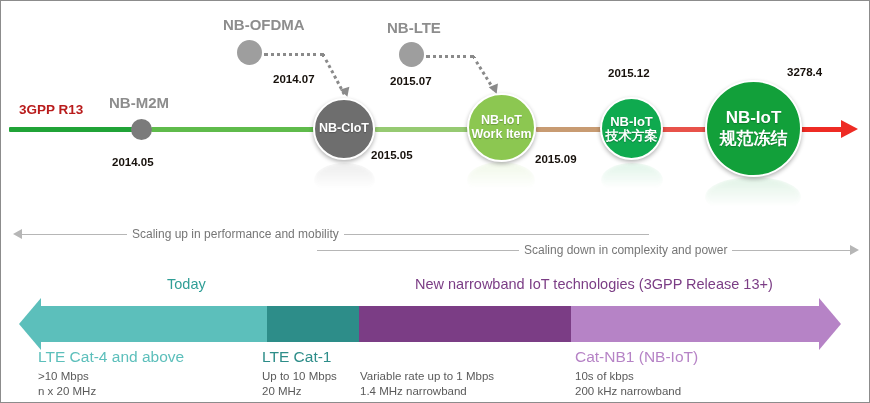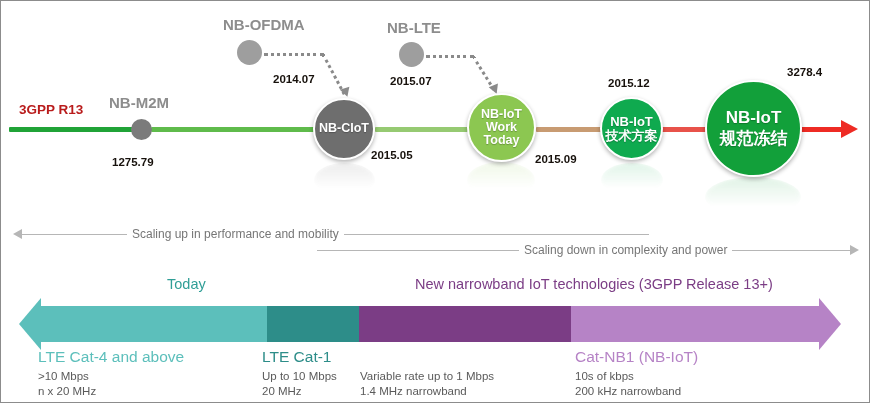--- a/index.html
+++ b/index.html
@@ -105,21 +105,21 @@
     <div class="tl-seg" style="left:374px; top:126px; width:93px;  background:#96ca72;"></div>
     <div class="tl-seg" style="left:535px; top:126px; width:66px;  background:#c89b72;"></div>
     <div class="tl-seg" style="left:660px; top:126px; width:45px;  background:#e8524a;"></div>
     <div class="tl-seg" style="left:800px; top:126px; width:42px;  background:#ee2b24;"></div>
     <div class="tl-arrowhead" style="left:840px;top:119px;"></div>
 
     <div class="start-label" style="left:18px;top:101px;">3GPP R13</div>
 
     <div class="node-label" style="left:108px;top:93px;">NB-M2M</div>
     <div class="node-dot" style="left:130px;top:118px;width:21px;height:21px;background:#7b7b7b;"></div>
-    <div class="date-label" style="left:111px;top:155px;">1275.79</div>
+    <div class="date-label" style="left:111px;top:155px;">2014.05</div>
 
     <div class="node-label" style="left:222px;top:15px;">NB-OFDMA</div>
     <div class="node-dot" style="left:236px;top:39px;width:25px;height:25px;background:#9e9e9e;"></div>
     <div class="date-label" style="left:227px;top:72px;margin-left:45px;">2014.07</div>
 
     <div class="dot-h" style="left:263px;top:52px;width:60px;"></div>
     <div class="dot-d" style="left:323px;top:52px;width:46px;transform:rotate(62deg);"></div>
     <div class="dot-head" style="left:340px;top:87px;transform:rotate(-18deg);"></div>
 
     <div class="node-reflection" style="left:313px;top:162px;width:61px;height:34px;background:#6e6e6e;"></div>
@@ -132,25 +132,25 @@
     <div class="node-dot" style="left:398px;top:41px;width:25px;height:25px;background:#9e9e9e;"></div>
     <div class="date-label" style="left:389px;top:74px;">2015.07</div>
 
     <div class="dot-h" style="left:425px;top:54px;width:48px;"></div>
     <div class="dot-d" style="left:473px;top:54px;width:40px;transform:rotate(58deg);"></div>
     <div class="dot-head" style="left:489px;top:84px;transform:rotate(-22deg);"></div>
 
     <div class="node-reflection" style="left:466px;top:161px;width:68px;height:36px;background:#8cc751;"></div>
     <div class="node-circle" style="left:466px;top:92px;width:69px;height:69px;background:#8cc751;font-size:12.5px;flex-direction:column;">
       <span>NB-IoT</span>
-      <span>Work Today</span>
+      <span>Work Item</span>
     </div>
     <div class="date-label" style="left:534px;top:152px;">2015.09</div>
 
-    <div class="date-label" style="left:607px;top:76px;">2015.12</div>
+    <div class="date-label" style="left:607px;top:66px;">2015.12</div>
     <div class="node-reflection" style="left:600px;top:162px;width:62px;height:34px;background:#0faa4f;"></div>
     <div class="node-circle" style="left:599px;top:96px;width:63px;height:63px;background:#0faa4f;font-size:13px;flex-direction:column;">
       <span>NB-IoT</span>
       <span>技术方案</span>
     </div>
 
     <div class="date-label" style="left:786px;top:65px;">3278.4</div>
     <div class="node-reflection" style="left:704px;top:176px;width:96px;height:40px;background:#12a03a;"></div>
     <div class="node-circle" style="left:704px;top:79px;width:97px;height:97px;background:#12a03a;font-size:17px;flex-direction:column;line-height:1.18;">
       <span>NB-IoT</span>

